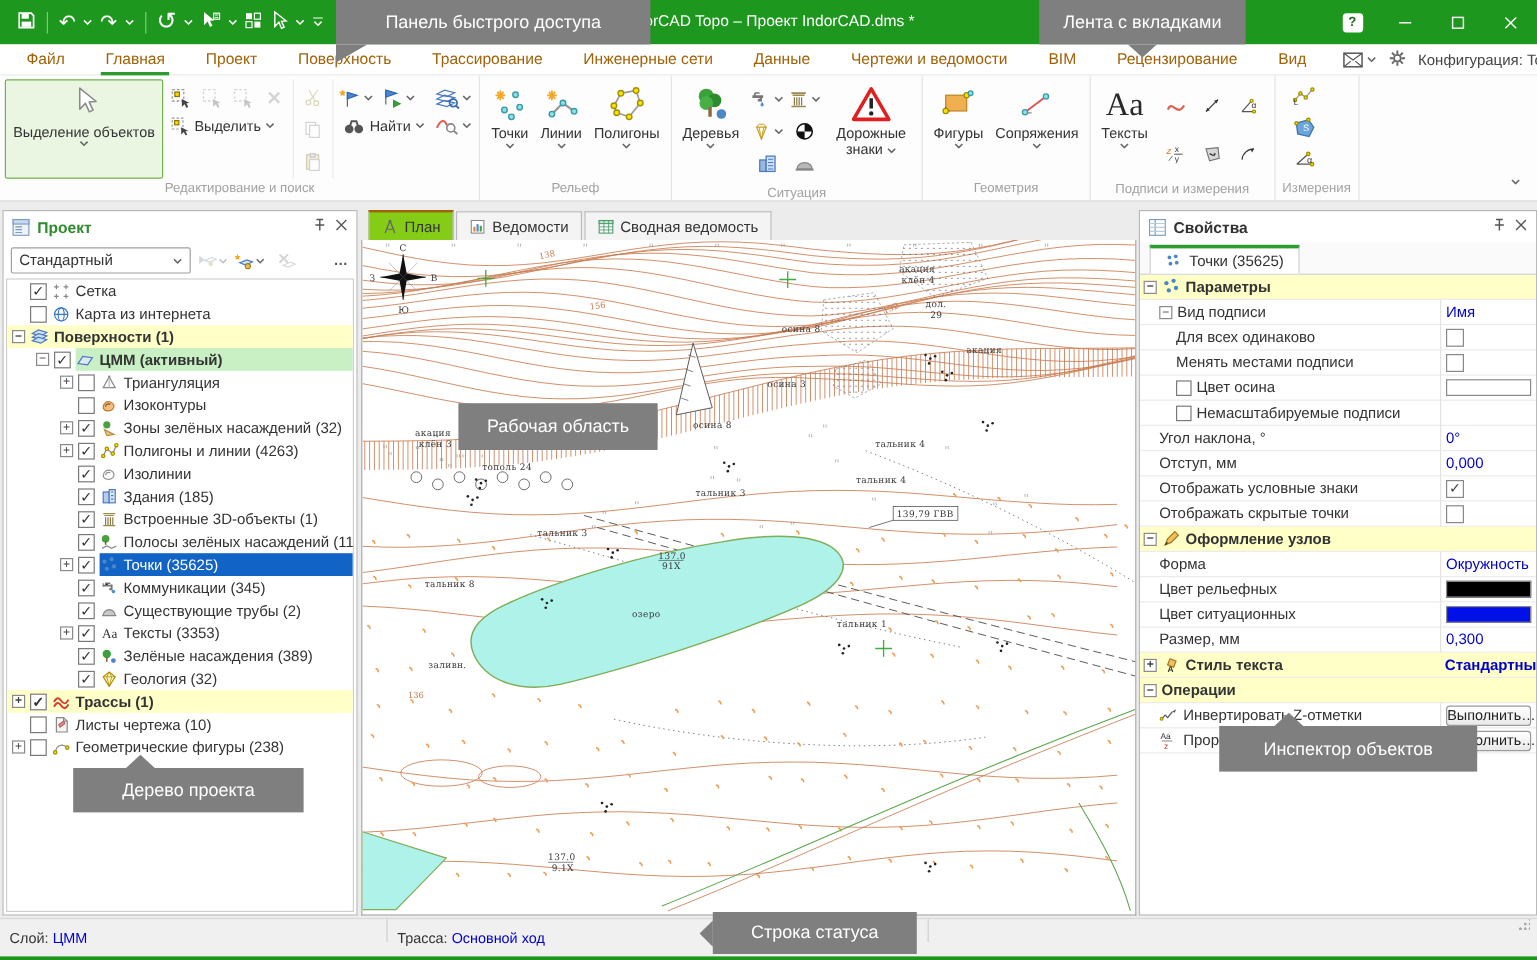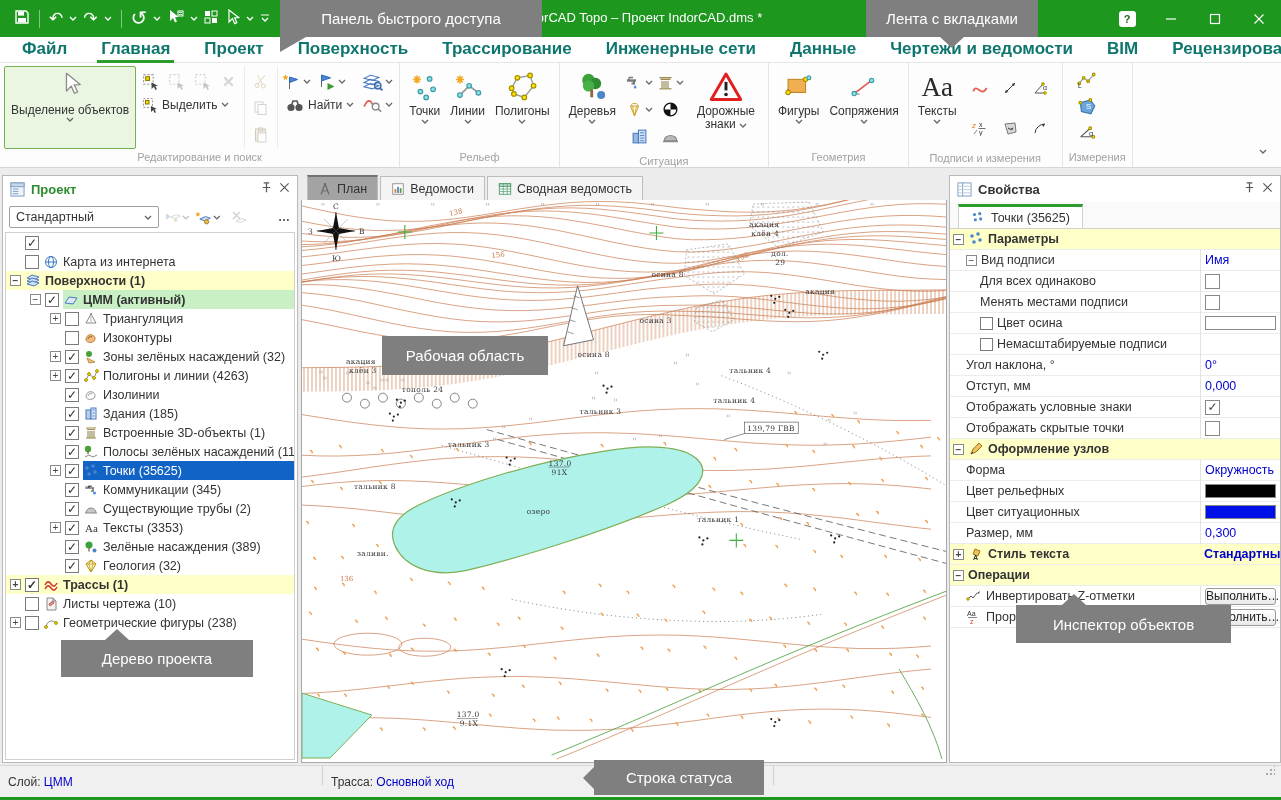--- a/index.html
+++ b/index.html
@@ -15,21 +15,21 @@
   .cv { width:8px; height:5px; }
   .cv polyline { fill:none; stroke:#666; stroke-width:1.3; }
   .cvw polyline { stroke:#fff; }
   .title-text { position:absolute; left:50%; transform:translateX(-50%); top:10px; font-size:13px; color:#fff; white-space:nowrap; }
   .winbtns { margin-left:auto; display:flex; align-items:center; height:37px; }
   .winbtn { width:44px; height:37px; display:flex; align-items:center; justify-content:center; }
   .helpbox { background:#fff; color:#1d6b1d; width:17px; height:16px; border-radius:3px; font-size:11px; font-weight:bold; display:flex; align-items:center; justify-content:center; }
 
   
   .tabrow { height:26px; background:#fff; display:flex; align-items:center; padding-left:18px; border-bottom:1px solid #e6e6e6; }
-  .mtab { padding:0 4px; margin-right:26px; font-size:17px; color:#0f766e; height:26px; line-height:24px; position:relative; cursor:default; white-space:nowrap;font-weight:bold; }
+  .mtab { padding:0 4px; margin-right:26px; font-size:13px; color:#a16207; height:26px; line-height:24px; position:relative; cursor:default; white-space:nowrap; }
   .mtab.active::after { content:""; position:absolute; left:0; right:0; bottom:0; height:3px; background:#2e9b2e; }
   .tabrow-right { margin-left:auto; display:flex; align-items:center; gap:10px; padding-right:10px; color:#555; }
   .cfg { font-size:12.5px; color:#444; white-space:nowrap; }
 
   
   .ribbon { height:105px; background:#fdfdfd; border-bottom:1px solid #d5d5d5; display:flex; position:relative; }
   .rgroup { display:flex; flex-direction:column; border-right:1px solid #e4e4e4; }
   .rbody { flex:1; display:flex; align-items:stretch; padding:3px 4px 0; }
   .rlabel { text-align:center; color:#a2a2a2; font-size:11px; height:18px; line-height:16px; white-space:nowrap; padding:0 6px; }
   .bb { display:flex; flex-direction:column; align-items:center; padding:3px 4px 1px; font-size:12px; color:#333; gap:1px; background:none; border:1px solid transparent; }
@@ -78,21 +78,21 @@
   .cb { flex:none; width:14px; height:14px; border:1px solid #7a7a7a; background:#fff; margin-right:4px; font-size:12px; line-height:13px; text-align:center; color:#333; }
   .ti { width:16px; height:16px; flex:none; margin-right:4px; }
   .rowbody { display:flex; align-items:center; flex:1; height:19px; padding-right:4px; }
   .trow.section { background:#ffffc8; font-weight:bold; }
   .trow .rowbody.active { background:#c9efc5; font-weight:bold; }
   .trow .rowbody.selected { background:#1263c6; color:#fff; }
 
   
   .dtabs { height:25px; display:flex; align-items:flex-end; background:#ececec; padding-left:6px; gap:2px; }
   .dtab { height:24px; display:flex; align-items:center; gap:5px; padding:0 10px; border:1px solid #bdbdbd; border-bottom:none; background:#f4f4f4; font-size:12.5px; color:#333; }
-  .dtab.active { background:#a3a3a3; border-top:2px solid #737373; height:25px; }
+  .dtab.active { background:#84cc16; border-top:2px solid #a16207; height:25px; }
   .mapwrap { flex:1; border:1px solid #a8a8a8; border-top:none; background:#fff; overflow:hidden; }
 
   
   .ptabstrip { height:27px; display:flex; align-items:flex-end; padding-left:8px; border-bottom:1px solid #d0d0d0; background:#fafafa; }
   .ptab { height:24px; display:flex; align-items:center; gap:6px; padding:0 12px; background:#fff; border:1px solid #d0d0d0; border-bottom:none; border-top:3px solid #2e9b2e; font-size:12.5px; }
   .pgrid { flex:1; overflow:hidden; }
   .prow { height:21px; display:flex; align-items:center; border-bottom:1px solid #ececec; font-size:12.5px; }
   .prow .lab { width:226px; display:flex; align-items:center; height:21px; padding-right:4px; overflow:hidden; white-space:nowrap; }
   .prow .val { flex:1; border-left:1px solid #e2e2e2; height:21px; display:flex; align-items:center; padding:0 4px; color:#0000cd; overflow:hidden; white-space:nowrap;margin-left:24px; }
   .prow.grp { background:#ffffc8; font-weight:bold; }
@@ -720,20 +720,26 @@
             </svg>
         </span>
         <span class="sp" style="flex:1"></span>
         <span class="dots3">…</span>
       </div>
       <div class="tree">
           <div class="trow">
             <span class="ind" style="width:4px"></span>
             <span class="expph"></span>
             <span class="cb">✓</span>
+            <span class="rowbody">
+              <svg class="ti" viewBox="0 0 16 16">
+                <path d="M2 4h4M4 2v4M10 4h4M12 2v4M2 12h4M4 10v4M10 12h4M12 10v4" stroke="#8a8a8a" fill="none"></path>
+              </svg>
+              <span>Сетка</span>
+            </span>
           </div>
           <div class="trow">
             <span class="ind" style="width:4px"></span>
             <span class="expph"></span>
             <span class="cb"></span>
             <span class="rowbody">
               <svg class="ti" viewBox="0 0 16 16">
                 <circle cx="8" cy="8" r="5.5" fill="none" stroke="#3c78c8"></circle>
                 <ellipse cx="8" cy="8" rx="2.5" ry="5.5" fill="none" stroke="#3c78c8"></ellipse>
                 <path d="M2.5 8h11" stroke="#3c78c8"></path>

